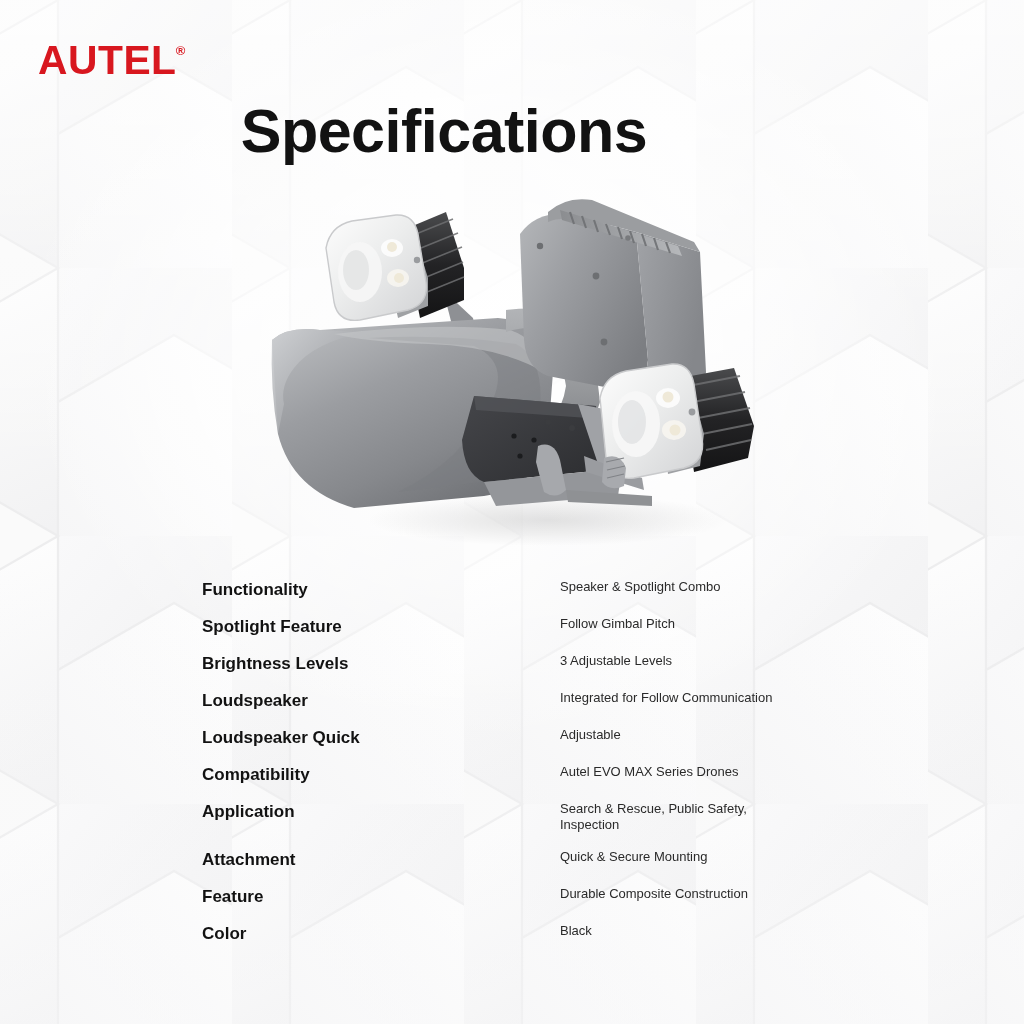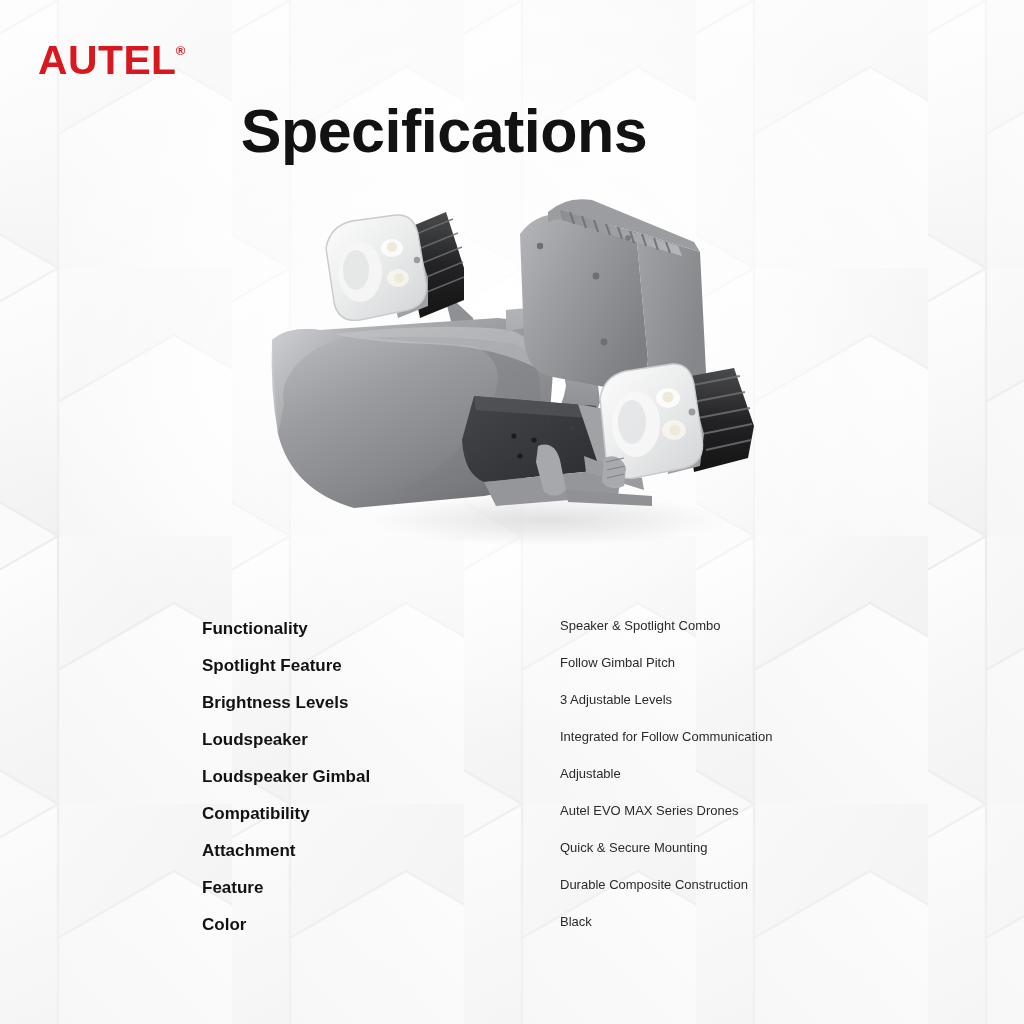--- a/index.html
+++ b/index.html
@@ -89,21 +89,21 @@
     width: 540px;
     height: 360px;
     z-index: 4;
   }
   .product svg { display: block; width: 540px; height: 360px; }
 
   
   .specs {
     position: absolute;
     left: 202px;
-    top: 616px;
+    top: 577px;
     width: 760px;
     z-index: 6;
   }
   .spec-row {
     display: flex;
     align-items: flex-start;
     min-height: 37px;
   }
   .spec-row.tall { min-height: 48px; }
   .spec-label {
@@ -348,27 +348,32 @@
     </div>
     <div class="spec-row">
       <div class="spec-label">Brightness Levels</div>
       <div class="spec-value">3 Adjustable Levels</div>
     </div>
     <div class="spec-row">
       <div class="spec-label">Loudspeaker</div>
       <div class="spec-value">Integrated for Follow Communication</div>
     </div>
     <div class="spec-row">
-      <div class="spec-label">Loudspeaker Gimbal</div>
+      <div class="spec-label">Loudspeaker Quick</div>
       <div class="spec-value">Adjustable</div>
     </div>
     <div class="spec-row">
       <div class="spec-label">Compatibility</div>
       <div class="spec-value">Autel EVO MAX Series Drones</div>
     </div>
+    <div class="spec-row tall">
+      <div class="spec-label">Application</div>
+      <div class="spec-value">Search &amp; Rescue, Public Safety,
+Inspection</div>
+    </div>
     <div class="spec-row">
       <div class="spec-label">Attachment</div>
       <div class="spec-value">Quick &amp; Secure Mounting</div>
     </div>
     <div class="spec-row">
       <div class="spec-label">Feature</div>
       <div class="spec-value">Durable Composite Construction</div>
     </div>
     <div class="spec-row">
       <div class="spec-label">Color</div>

